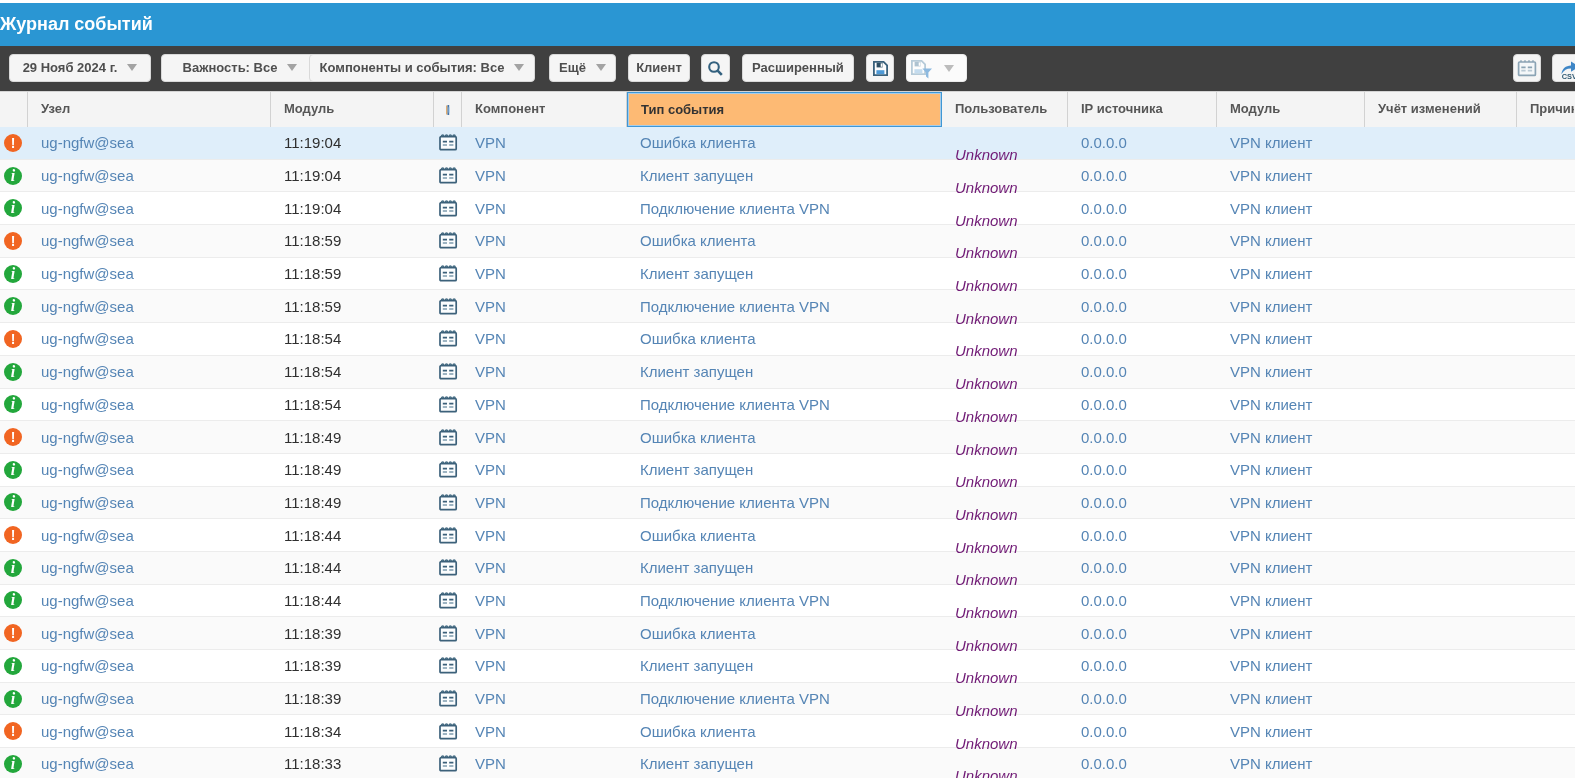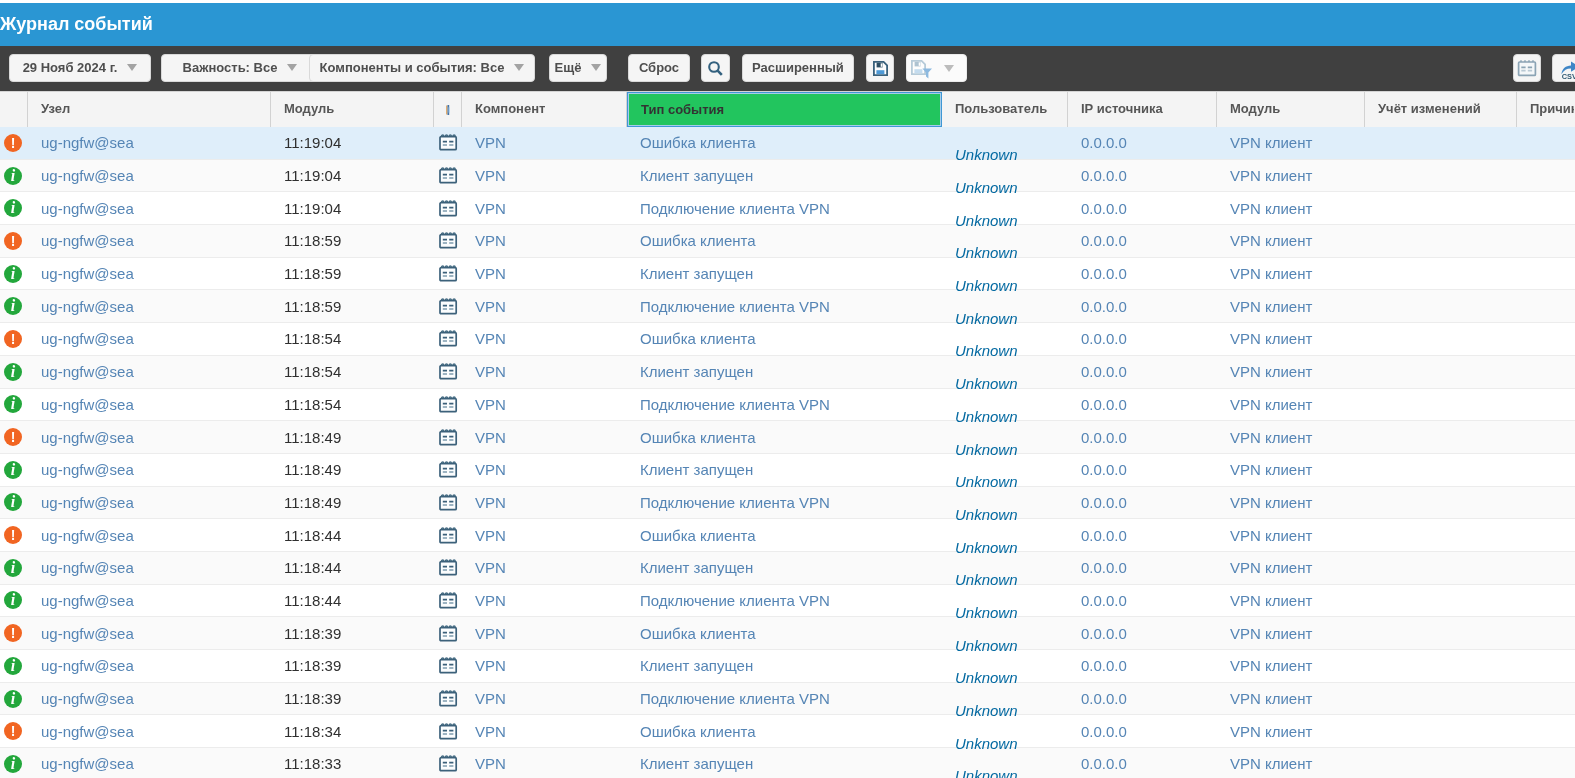--- a/index.html
+++ b/index.html
@@ -21,39 +21,39 @@
 .rows{height:651px;overflow:hidden;}
 .row{display:flex;height:32.7px;border-bottom:1px solid #ececec;font-size:15px;
   align-items:center;}
 .c{flex:none;padding-left:13px;overflow:hidden;white-space:nowrap;color:#5585b5;}
 .c0{width:28px;padding:0 0 0 4px;display:flex;justify-content:flex-start;}
 .c1{width:243px;}
 .c2{width:163px;color:#2f2f2f;}
 .c3{width:28px;padding:0;display:flex;justify-content:center;align-items:center;}
 .c4{width:165px;}
 .c5{width:315px;}
-.c6{width:126px;color:#0369a1;font-style:italic;margin-top:24px;}
+.c6{width:126px;color:#701a75;font-style:italic;margin-top:24px;}
 .c7{width:149px;}
 .c8{width:148px;}
 .c9{width:152px;}
 .c10{width:57px;}
 .ico{width:18px;height:18px;border-radius:50%;color:#fff;text-align:center;
   font-weight:bold;font-size:13px;line-height:18px;}
 .err{background:#f16522;font-size:14px;}
 .info{background:#23a73c;font-family:"Liberation Serif",serif;font-style:italic;
   font-size:16px;line-height:17px;}
 </style></head><body>
 <div class="topstrip"></div>
 <div class="titlebar">Журнал событий</div>
 <div class="toolbar">
   <div class="btn" style="left:9px;width:142px;">29 Нояб 2024 г.<span class="caret"></span></div>
   <div class="btn" style="left:161px;width:158px;">Важность: Все<span class="caret"></span></div>
   <div class="btn" style="left:309px;width:226px;">Компоненты и события: Все<span class="caret"></span></div>
-  <div class="btn" style="left:549px;width:58px;">Ещё<span class="caret"></span></div>
-  <div class="btn" style="left:628px;width:62px;">Сброс</div>
+  <div class="btn" style="left:549px;width:67px;">Ещё<span class="caret"></span></div>
+  <div class="btn" style="left:628px;width:62px;">Клиент</div>
   <div class="btn" style="left:701px;width:29px;">
     <svg width="17" height="17" viewBox="0 0 17 17" style="margin-top:5px;">
       <circle cx="7" cy="7" r="4.8" fill="none" stroke="#33617f" stroke-width="2.1"></circle>
       <line x1="10.6" y1="10.6" x2="14.8" y2="14.8" stroke="#33617f" stroke-width="2.6"></line>
     </svg>
   </div>
   <div class="btn" style="left:742px;width:112px;">Расширенный</div>
   <div class="btn" style="left:866px;width:28px;">
     <svg width="17" height="17" viewBox="0 0 17 17" style="margin-top:5px;">
       <path d="M1.9 1.9 H11.6 L15.1 5.4 V15.1 H1.9 Z" fill="#fdfdfd" stroke="#3a617c" stroke-width="1.8"></path>
@@ -92,21 +92,21 @@
   <div class="hc" style="width:243px;">Узел</div>
   <div class="hc" style="width:163px;">Модуль</div>
   <div class="hc" style="width:28px;padding:0;display:flex;align-items:center;justify-content:center;">
     <svg width="4" height="10" viewBox="0 0 4 10">
       <rect x="0" y="0.5" width="1.5" height="9" fill="#e0ac70"></rect>
       <rect x="1.5" y="0" width="1.7" height="10" fill="#4474a8"></rect>
       <rect x="2.6" y="2.2" width="1.2" height="5.5" fill="#aed0ec"></rect>
     </svg>
   </div>
   <div class="hc" style="width:165px;">Компонент</div>
-  <div class="hc" style="width:315px;background:#22c55e;border:1px solid #3f97d5;box-shadow:inset 0 0 0 1px #a5cce9;color:#333;line-height:34px;">Тип события</div>
+  <div class="hc" style="width:315px;background:#fdba74;border:1px solid #3f97d5;box-shadow:inset 0 0 0 1px #a5cce9;color:#333;line-height:34px;">Тип события</div>
   <div class="hc" style="width:126px;">Пользователь</div>
   <div class="hc" style="width:149px;">IP источника</div>
   <div class="hc" style="width:148px;">Модуль</div>
   <div class="hc" style="width:152px;">Учёт изменений</div>
   <div class="hc" style="width:57px;border-right:none;">Причина</div>
 </div>
 <div class="rows">
 <div class="row" style="background:#dfeefa;">
   <div class="c c0">
         <div class="ico err">!</div>

